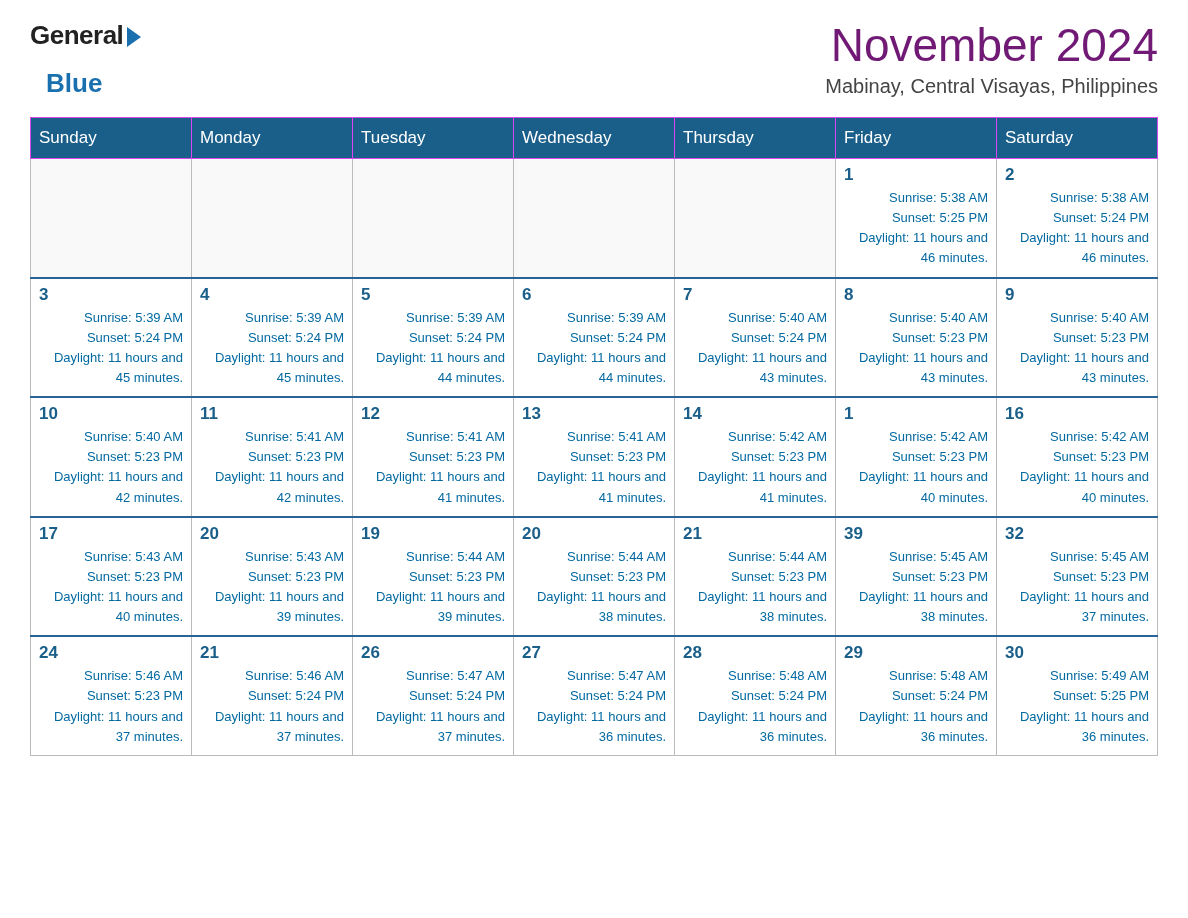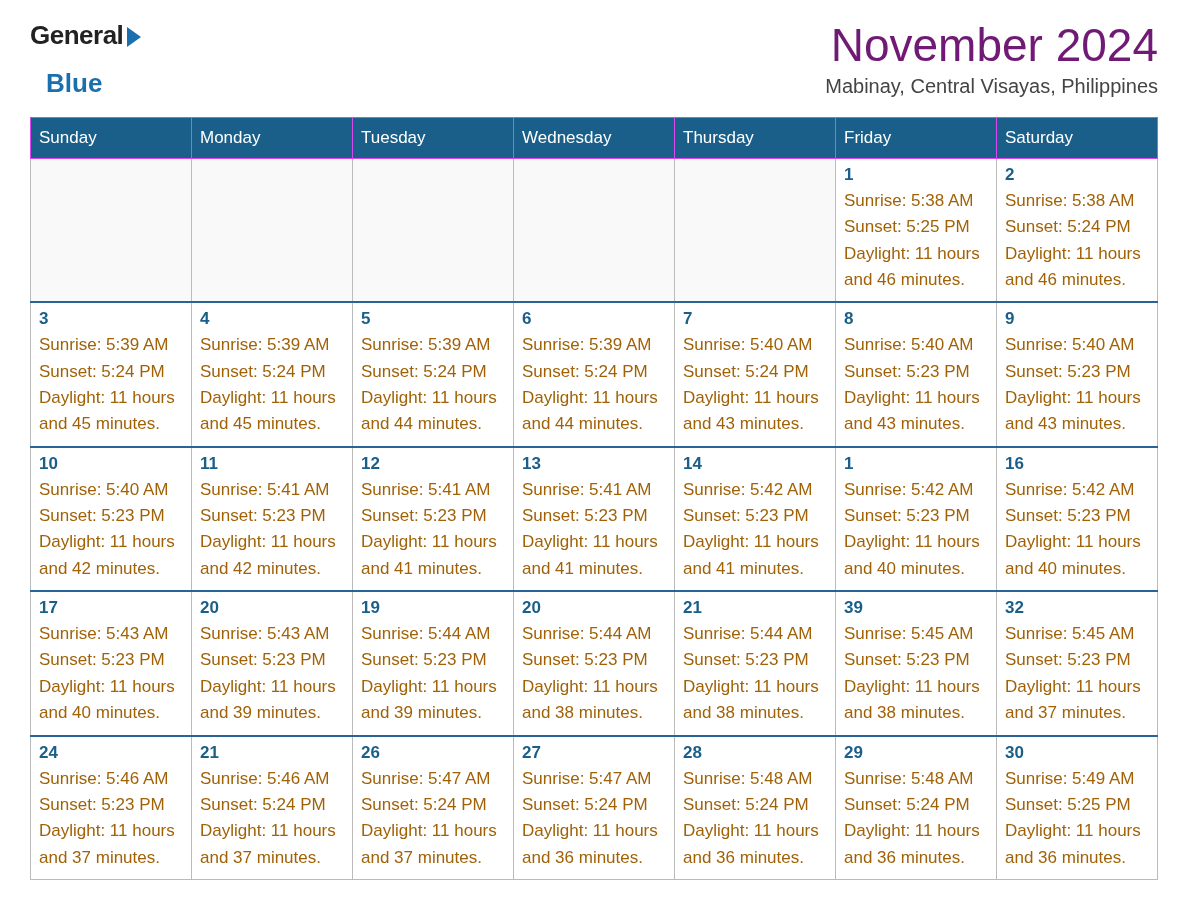--- a/index.html
+++ b/index.html
@@ -87,23 +87,24 @@
       min-height: 100px;
     }
     .day-num {
       font-size: 17px;
       font-weight: bold;
       color: #1a5f8a;
       margin-bottom: 3px;
       display: block;
     }
     .day-info {
-      font-size: 17px;
+      font-size: 13px;
       line-height: 1.55;
-      color: #a16207;
+      color: #0369a1;
+      text-align: right;
     }
     .empty-cell {
       background: #f9f9f9;
     }
     .row-divider td {
       border-top: 2px solid #2a6496;
     }
   </style>
 </head>
 <body>

